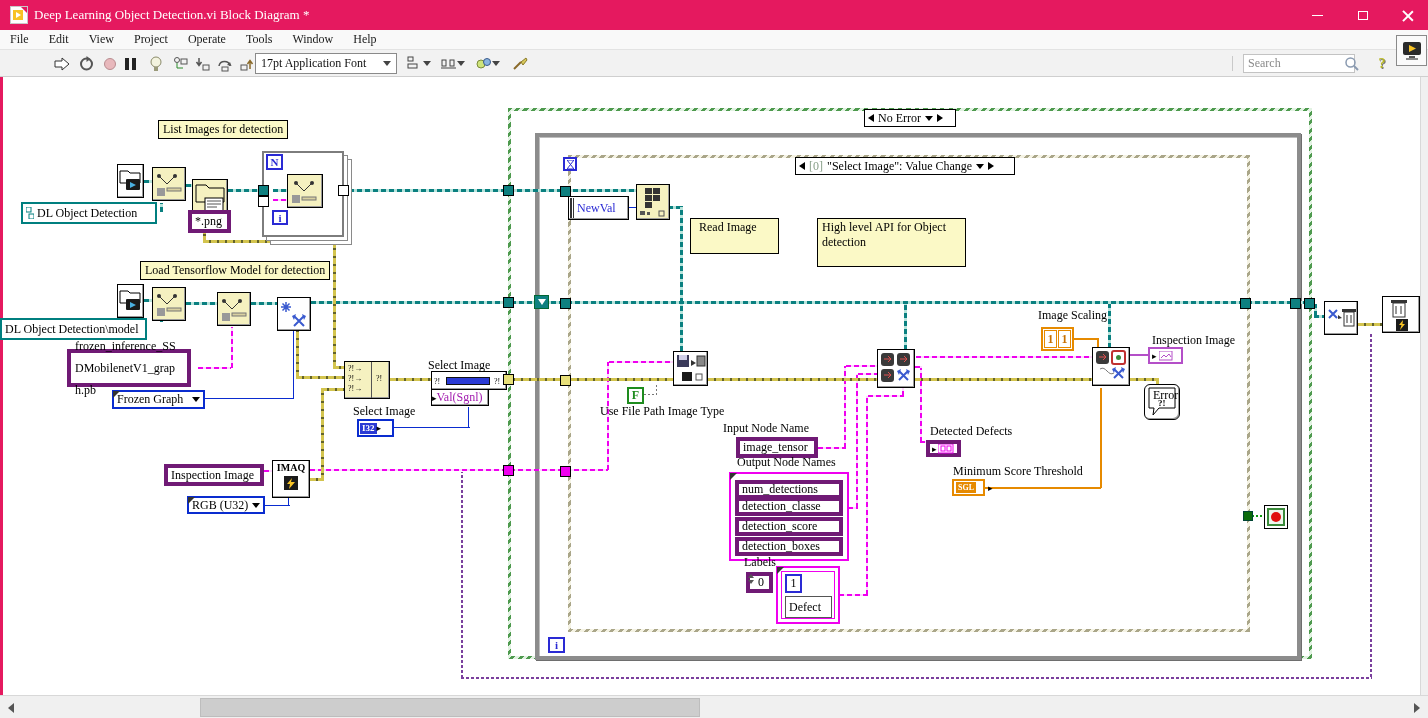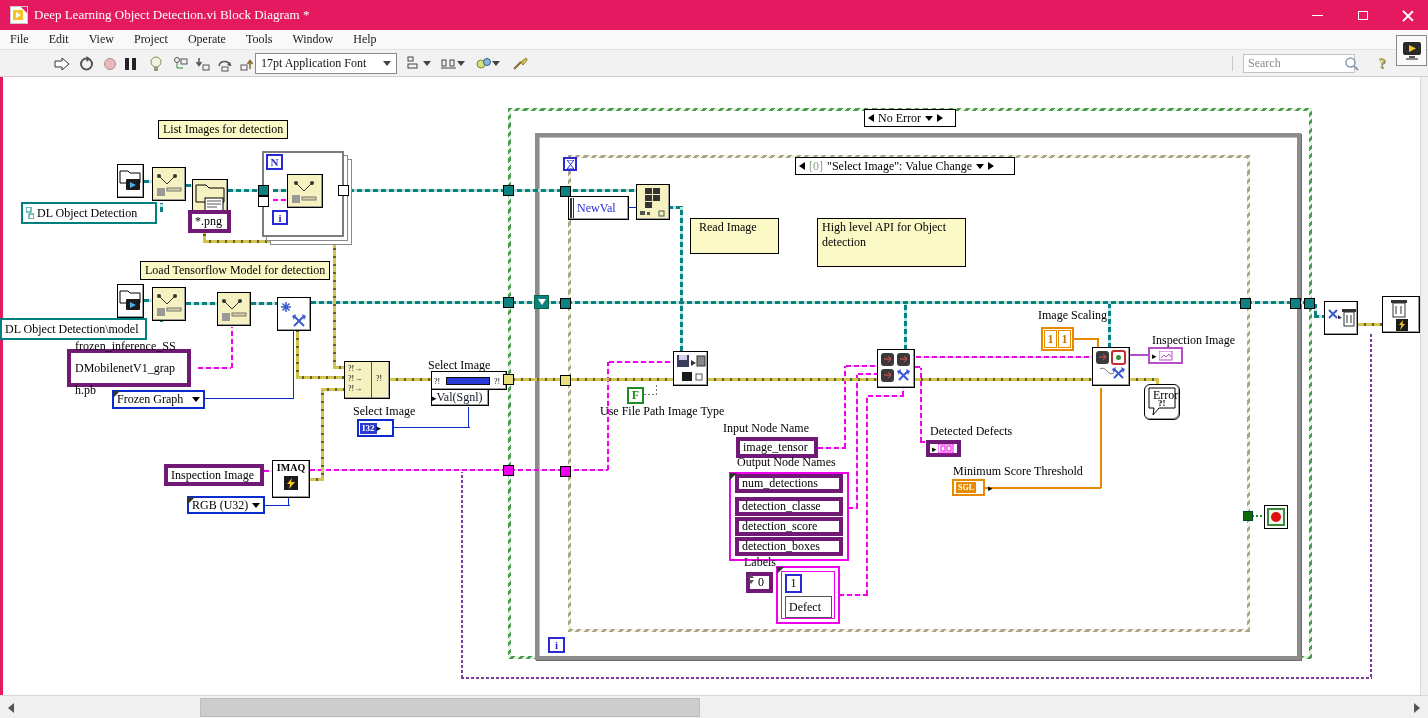--- a/index.html
+++ b/index.html
@@ -481,21 +481,21 @@
       <div class="mini" style="left:31px;top:12px;">?!</div>
     </div>
     <div class="tlabel" style="left:428px;top:281px;">Select Image</div>
     <div class="node" style="left:431px;top:294px;width:76px;height:19px;">
       <div class="mini" style="left:2px;top:5px;">?!</div>
       <div class="abs" style="left:14px;top:5px;width:44px;height:8px;background:#2a3ad4;border:1px solid #111;"></div>
       <div class="mini" style="left:62px;top:5px;">?!</div>
     </div>
     <div class="node" style="left:431px;top:312px;width:58px;height:17px;display:flex;align-items:center;">
       <span style="color:#000;font-size:9px;">▸</span>
-      <span style="color:#0f172a;font-size:12px;">Val(Sgnl)</span>
+      <span style="color:#a21caf;font-size:12px;">Val(Sgnl)</span>
     </div>
     <div class="tlabel" style="left:353px;top:327px;">Select Image</div>
     <div class="const b-blue" style="left:357px;top:342px;width:37px;height:18px;padding:0 1px;">
       <div style="background:#2a3ad4;color:#fff;font-size:9px;font-weight:bold;padding:0 2px;line-height:11px;">I32</div>
       <span style="font-size:9px;">▸</span>
     </div>
 
     <div class="const b-mag" style="left:164px;top:387px;width:100px;height:22px;">Inspection Image</div>
     <div class="node" style="left:272px;top:383px;width:38px;height:38px;">
       <div style="font-weight:bold;font-size:10px;text-align:center;line-height:14px;">IMAQ</div>
@@ -541,21 +541,21 @@
     </div>
     <div class="const" style="left:627px;top:310px;width:17px;height:17px;border:2px solid #1e8c1e;color:#1e8c1e;font-weight:bold;justify-content:center;">F</div>
     <div class="tlabel" style="left:600px;top:327px;">Use File Path Image Type</div>
 
     <div class="tlabel" style="left:723px;top:344px;">Input Node Name</div>
     <div class="const b-mag" style="left:736px;top:360px;width:82px;height:21px;">image_tensor</div>
     <div class="tlabel" style="left:737px;top:378px;">Output Node Names</div>
 
     <div class="abs" style="left:729px;top:395px;width:120px;height:89px;border:2px solid #ef00ef;background:#fff;z-index:5;">
       <span class="wedge"></span>
-      <div class="const b-mag" style="left:4px;top:0;width:108px;height:19px;">num_detections</div>
+      <div class="const b-mag" style="left:4px;top:6px;width:108px;height:19px;">num_detections</div>
       <div class="const b-mag" style="left:4px;top:23px;width:108px;height:19px;">detection_classe</div>
       <div class="const b-mag" style="left:4px;top:43px;width:108px;height:19px;">detection_score</div>
       <div class="const b-mag" style="left:4px;top:63px;width:108px;height:19px;">detection_boxes</div>
     </div>
     <div class="tlabel" style="left:744px;top:478px;">Labels</div>
 
     <div class="const b-mag" style="left:746px;top:495px;width:27px;height:21px;padding-left:8px;">0</div>
     <div class="abs" style="left:748px;top:497px;width:5px;height:16px;z-index:6;">
       <div style="width:0;height:0;border-left:3px solid transparent;border-right:3px solid transparent;border-bottom:4px solid #555;margin-bottom:2px;"></div>
       <div style="width:0;height:0;border-left:3px solid transparent;border-right:3px solid transparent;border-top:4px solid #555;"></div>

